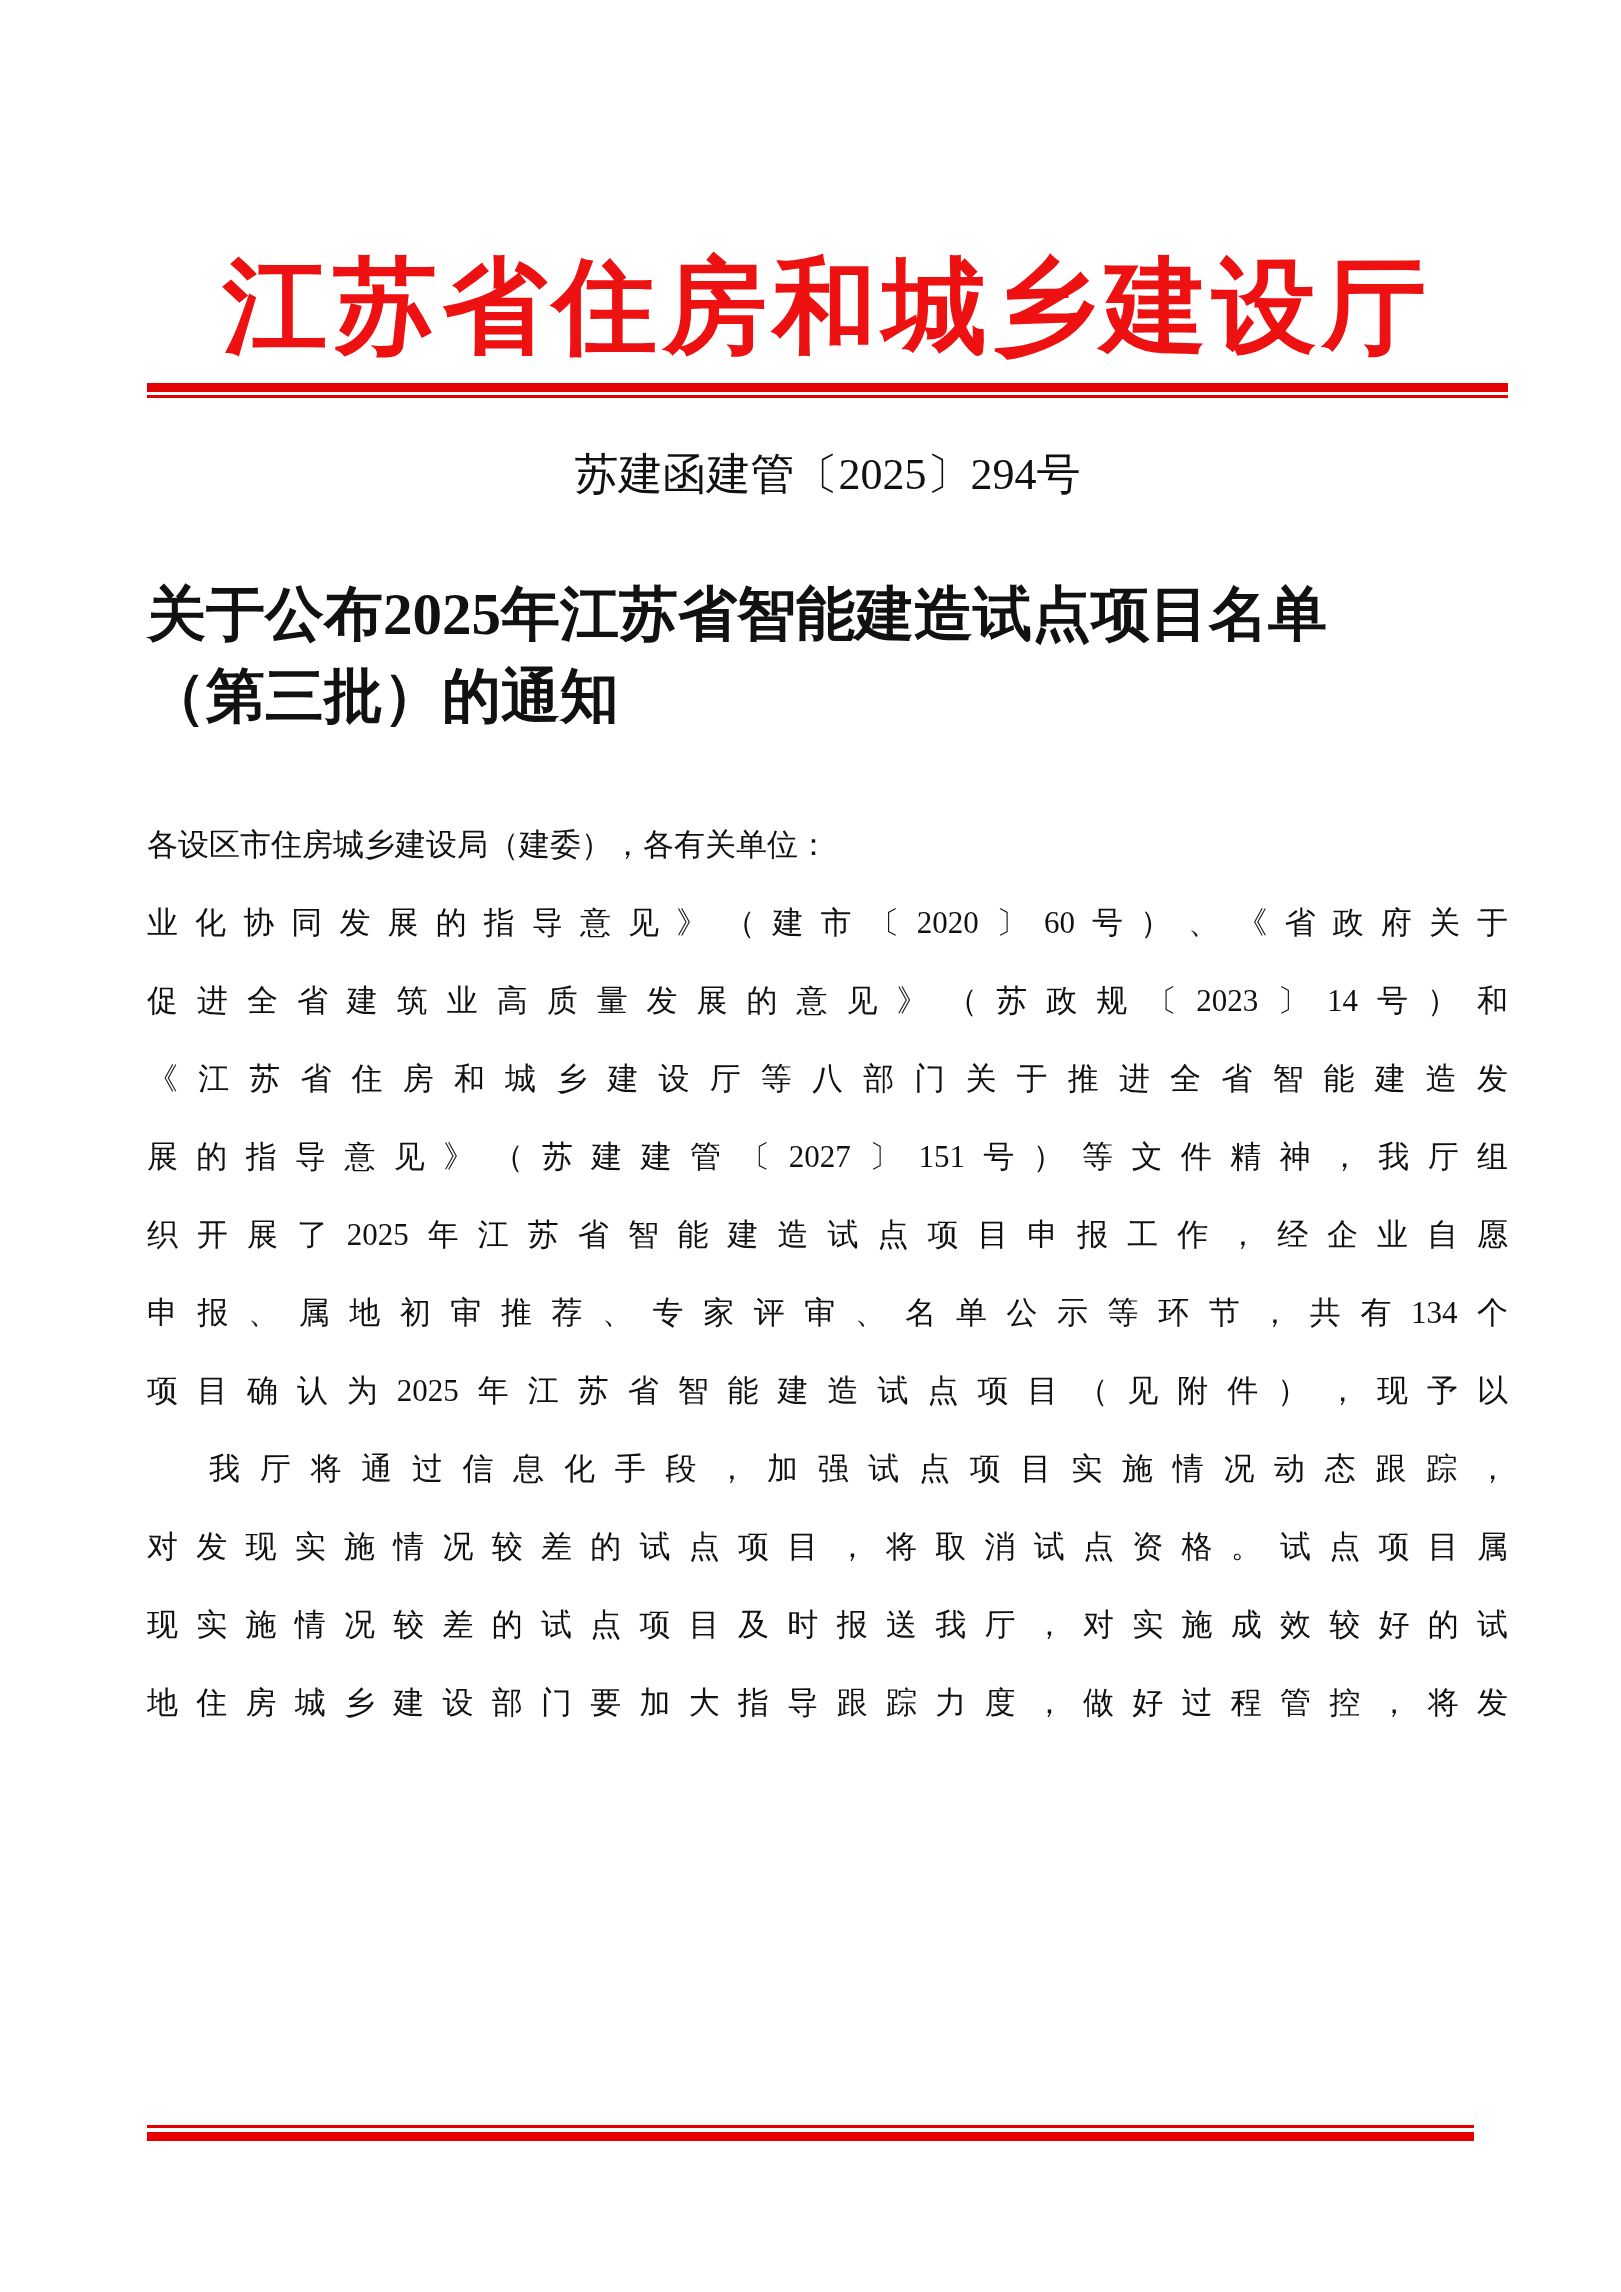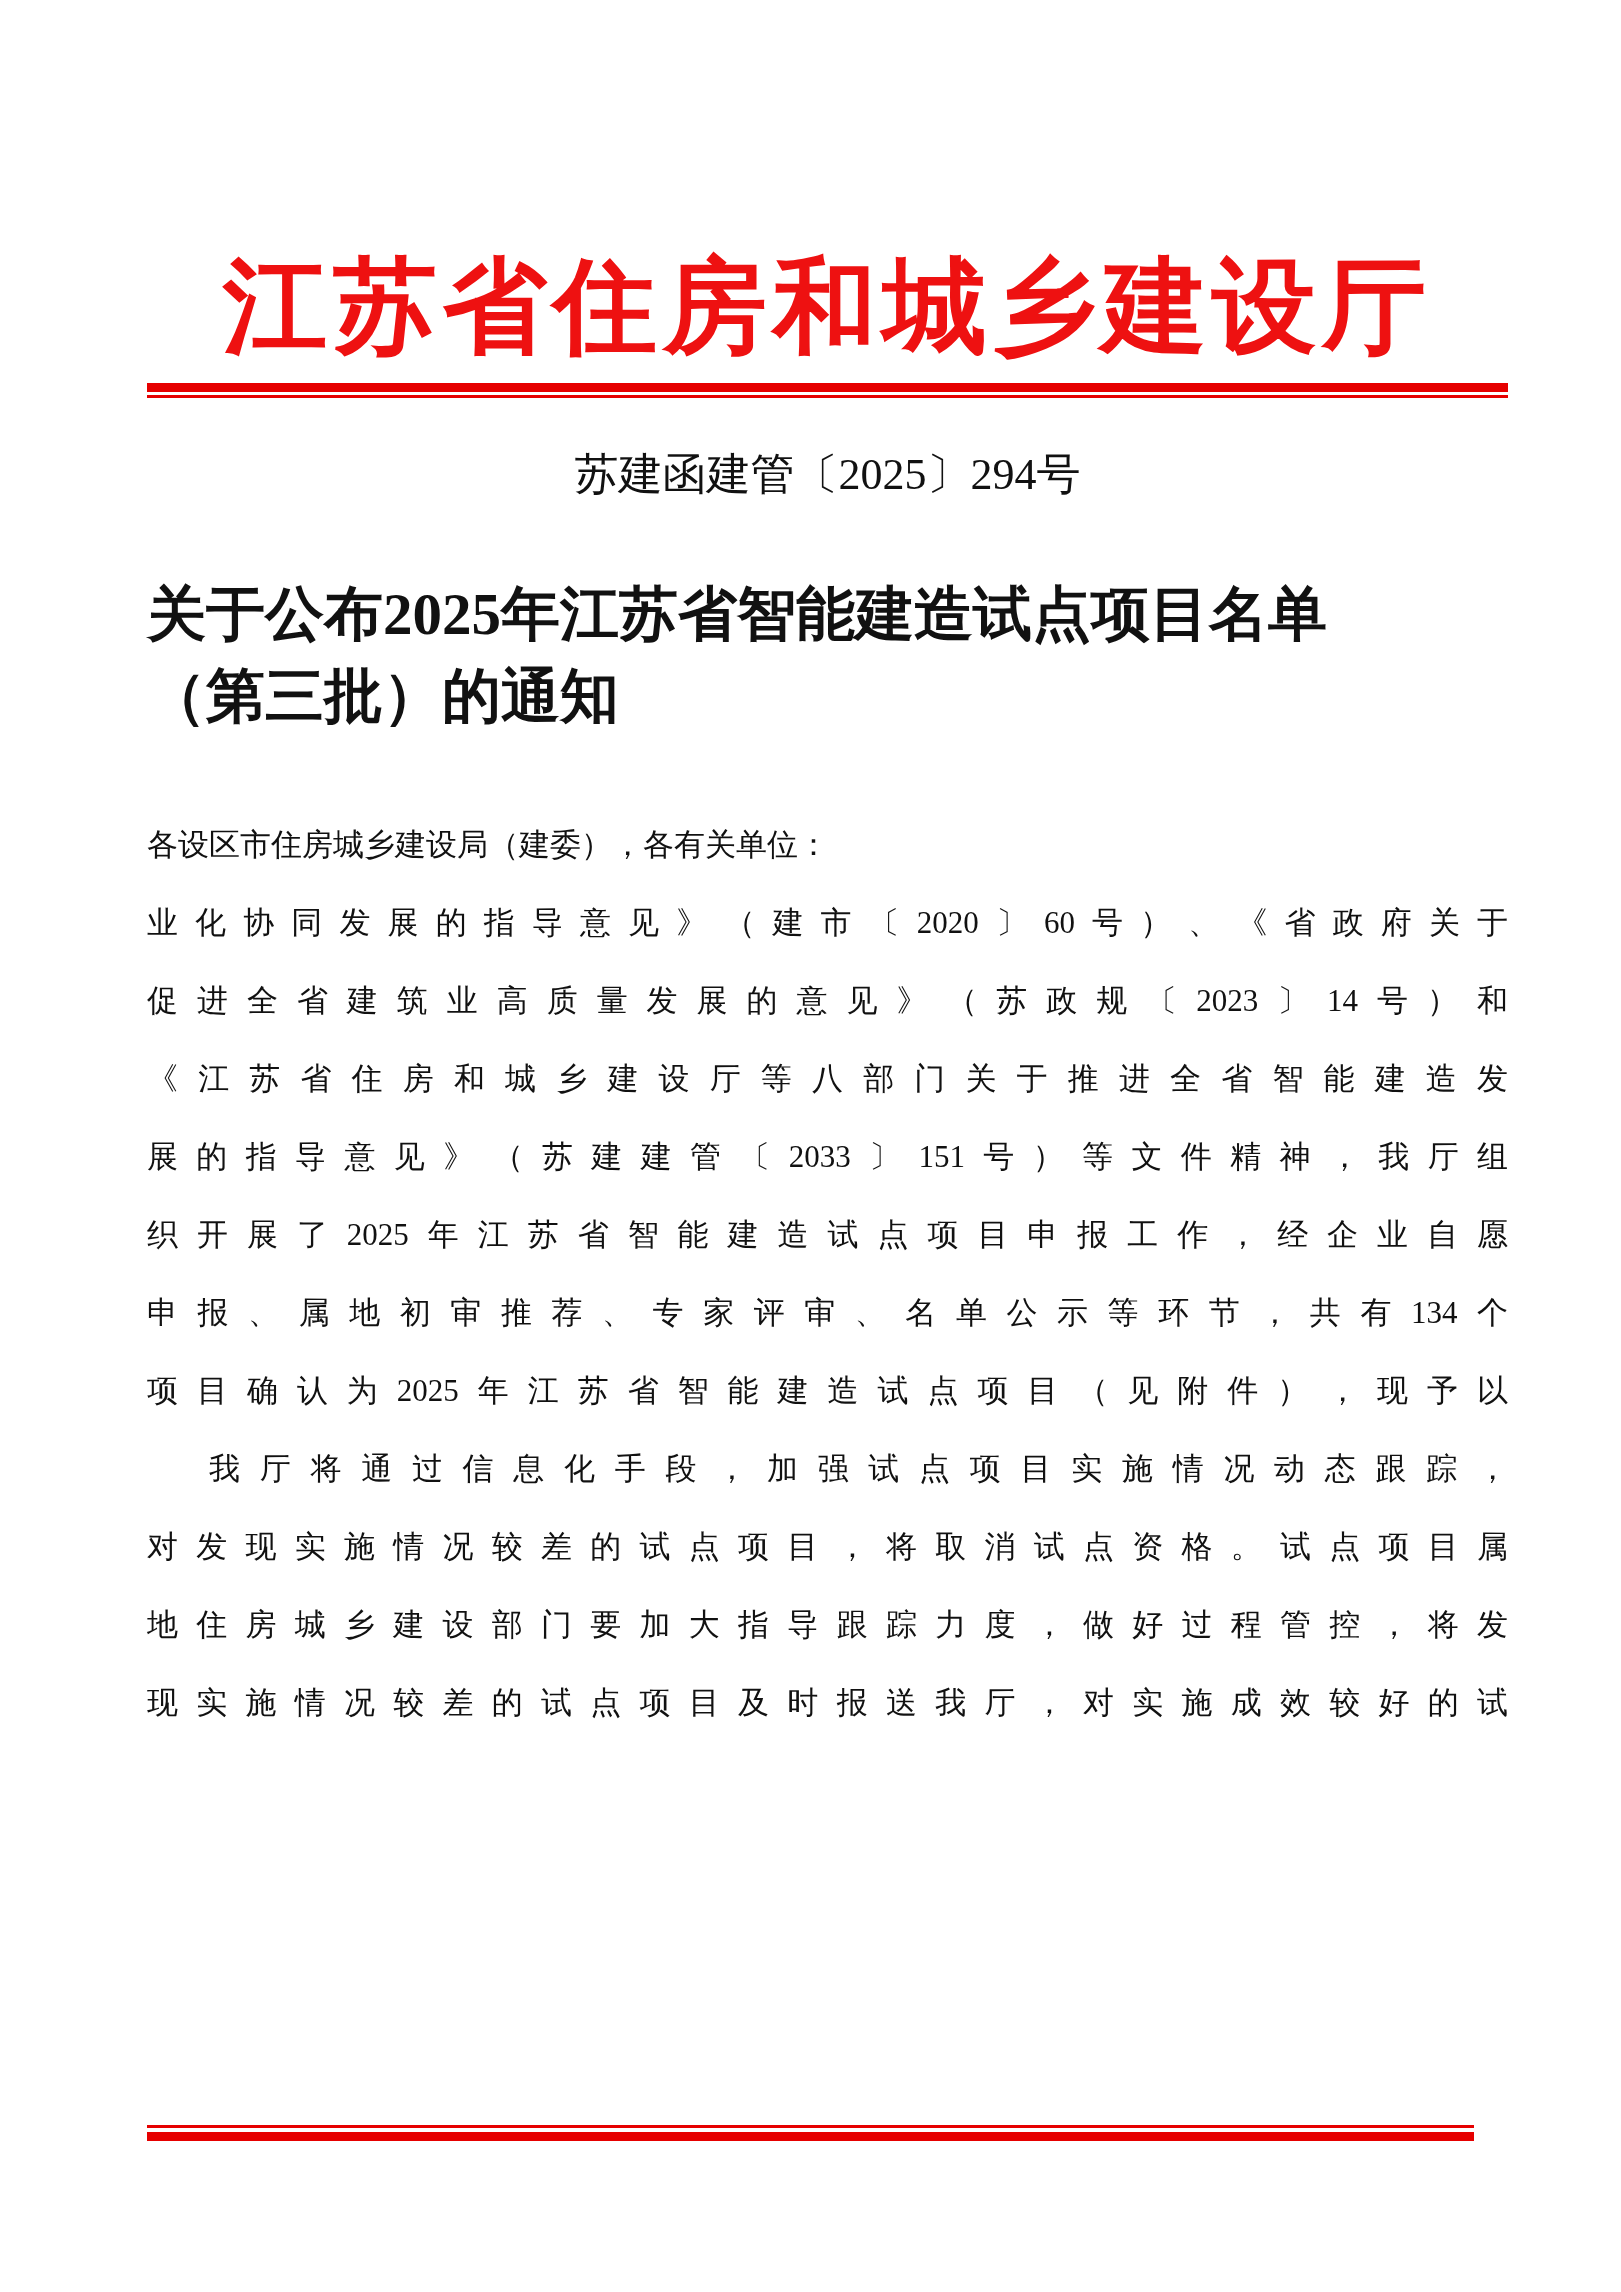--- a/index.html
+++ b/index.html
@@ -78,28 +78,28 @@
   <div class="doc-title">
     <div>关于公布2025年江苏省智能建造试点项目名单</div>
     <div>（第三批）的通知</div>
   </div>
 
   <div class="doc-body">
       <div class="body-line">各设区市住房城乡建设局（建委），各有关单位：</div>
       <div class="body-line justify">业化协同发展的指导意见》（建市〔2020〕60号）、《省政府关于</div>
       <div class="body-line justify">促进全省建筑业高质量发展的意见》（苏政规〔2023〕14号）和</div>
       <div class="body-line justify">《江苏省住房和城乡建设厅等八部门关于推进全省智能建造发</div>
-      <div class="body-line justify">展的指导意见》（苏建建管〔2033〕151号）等文件精神，我厅组</div>
+      <div class="body-line justify">展的指导意见》（苏建建管〔2027〕151号）等文件精神，我厅组</div>
       <div class="body-line justify">织开展了2025年江苏省智能建造试点项目申报工作，经企业自愿</div>
       <div class="body-line justify">申报、属地初审推荐、专家评审、名单公示等环节，共有134个</div>
       <div class="body-line justify">项目确认为2025年江苏省智能建造试点项目（见附件），现予以</div>
       <div class="body-line indent justify">我厅将通过信息化手段，加强试点项目实施情况动态跟踪，</div>
       <div class="body-line justify">对发现实施情况较差的试点项目，将取消试点资格。试点项目属</div>
+      <div class="body-line justify">现实施情况较差的试点项目及时报送我厅，对实施成效较好的试</div>
       <div class="body-line justify">地住房城乡建设部门要加大指导跟踪力度，做好过程管控，将发</div>
-      <div class="body-line justify">现实施情况较差的试点项目及时报送我厅，对实施成效较好的试</div>
     </div>
 
   <div class="rule rule-bottom">
     <div class="redbar thin" style="background: rgb(230, 0, 0);"></div>
     <div class="redbar thick" style="background: rgb(230, 0, 0);"></div>
   </div>
 
 </div>
 
 

